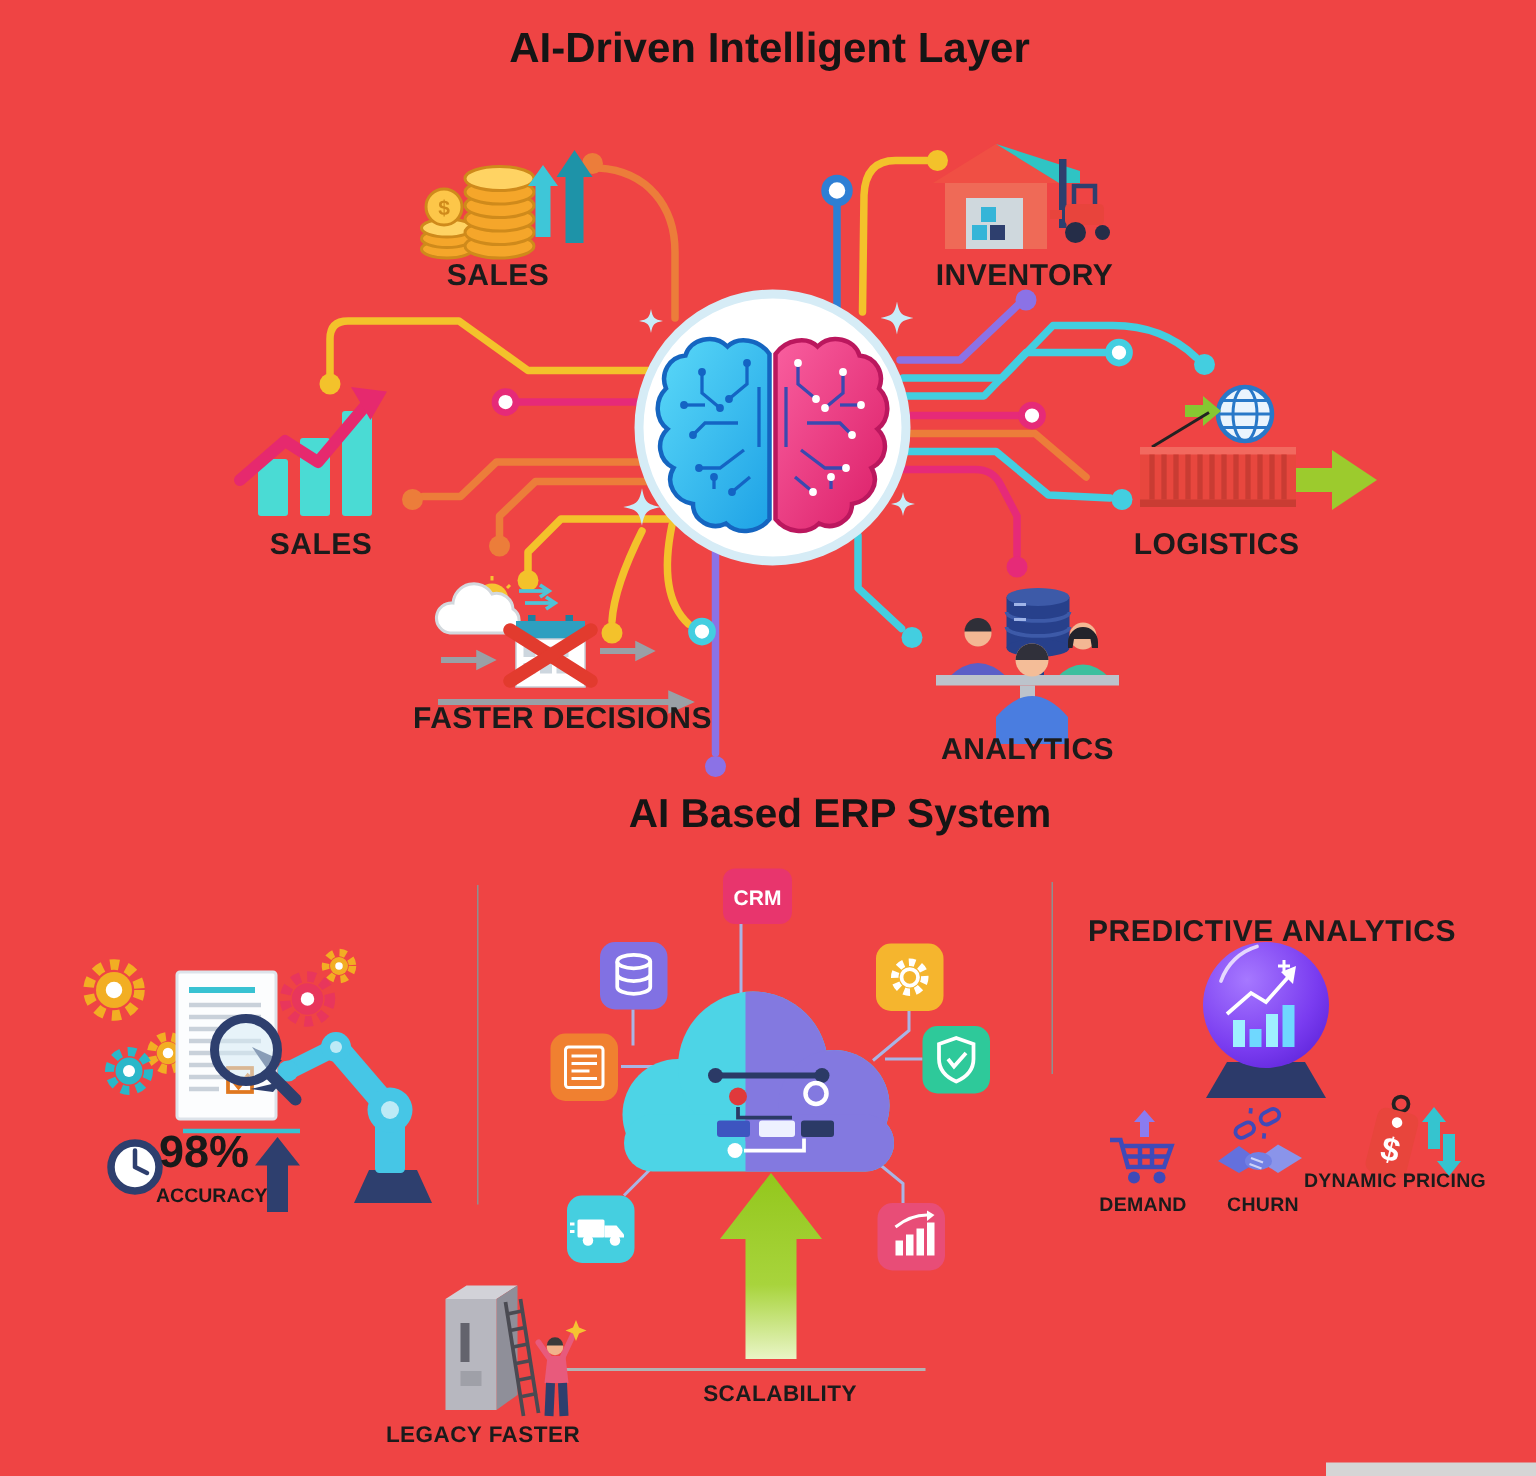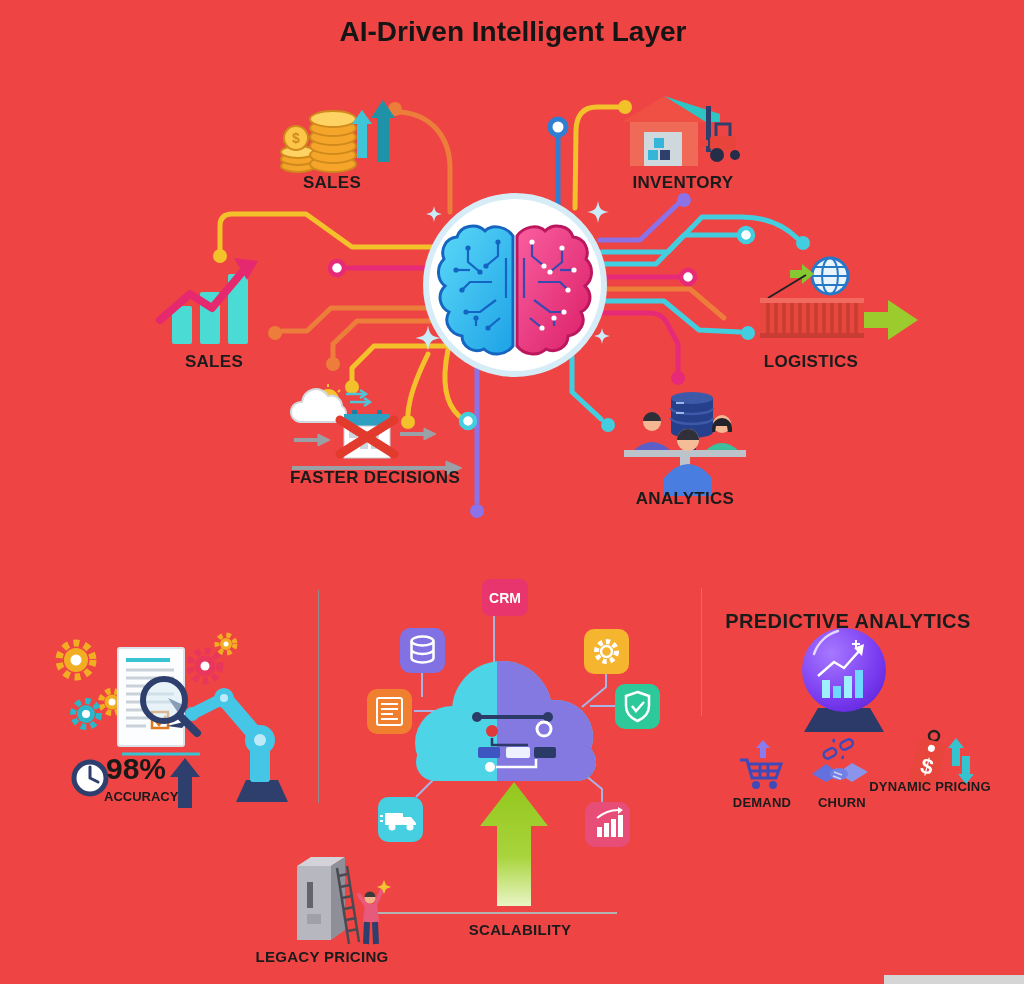--- a/index.html
+++ b/index.html
@@ -1,21 +1,21 @@
 <!DOCTYPE html>
 <html><head>
 <meta charset="utf-8">
 <style>
   html,body{margin:0;padding:0;background:#fff;}
   #canvas{position:relative;width:1024px;height:984px;background:#ef4444;overflow:hidden;
           font-family:Liberation Sans, sans-serif;}
   .abs{position:absolute;}
   svg{overflow:visible;}
   .title{position:absolute;text-align:center;font-weight:700;color:#151515;letter-spacing:0px;}
-  .lbl{position:absolute;text-align:center;font-size:17px;font-weight:600;color:#1b1b1b;letter-spacing:.3px;}
+  .lbl{position:absolute;text-align:center;font-size:20px;font-weight:600;color:#1b1b1b;letter-spacing:.3px;}
   .lbl-sm{position:absolute;text-align:center;font-size:13px;font-weight:600;color:#1b1b1b;letter-spacing:.2px;}
   .heading{position:absolute;text-align:center;font-size:20px;font-weight:600;color:#1b1b1b;letter-spacing:.4px;}
   .crm-box{position:absolute;left:472px;top:579px;width:46px;height:37px;background:#e8356d;border-radius:8px;
            color:#fff;font-size:14px;font-weight:700;display:flex;align-items:center;justify-content:center;margin-left:10px;}
   .erp-box{position:absolute;width:45px;height:45px;border-radius:10px;display:flex;align-items:center;justify-content:center;}
   .divider{position:absolute;width:1px;background:#8f8f8f;}
   .accuracy-value{position:absolute;left:106px;top:752px;width:60px;font-size:30px;font-weight:700;color:#191919;}
   .accuracy-label{position:absolute;left:104px;top:789px;width:90px;font-size:13px;font-weight:600;color:#191919;}
   .scal-line{position:absolute;left:372px;top:912px;width:245px;height:2px;background:#b3b3b3;}
   .logo{position:absolute;left:884px;top:930px;width:140px;height:54px;background:#d5d5d5;
@@ -293,20 +293,21 @@
     <rect x="6" y="60" width="122" height="7" fill="#bcc3cb"></rect>
     <rect x="62" y="67" width="10" height="36" fill="#bcc3cb"></rect>
     <g>
       <circle cx="70" cy="50" r="11" fill="#f4bd98"></circle>
       <path d="M59,50 a11,11 0 0 1 22,0 z" fill="#30303a"></path>
       <path d="M46,88 q24,-28 48,0 l0,18 h-48 z" fill="#4a7de0"></path>
     </g>
   </svg>
   <div class="lbl" style="left:615px;top:489px;width:140px;">ANALYTICS</div>
 
+  <div class="title" style="left:360px;top:527px;width:400px;font-size:27px;">AI Based ERP System</div>
 
   <div class="divider" style="left:318px;top:590px;height:213px;"></div>
   <div class="divider" style="left:701px;top:588px;height:128px;"></div>
 
 
   <svg class="abs" style="left:50px;top:634px;" width="244" height="186" viewBox="0 0 244 186">
 
     <g>
       <circle cx="26" cy="26" r="17" fill="none" stroke="#f2ae23" stroke-width="7" stroke-dasharray="6 5"></circle>
       <circle cx="26" cy="26" r="12" fill="#f2ae23"></circle>
@@ -509,21 +510,21 @@
       <line x1="83" y1="53" x2="76" y2="43" stroke="#e85a7c" stroke-width="4" stroke-linecap="round"></line>
       <line x1="92" y1="53" x2="99" y2="38" stroke="#e85a7c" stroke-width="4" stroke-linecap="round"></line>
       <path d="M101,28 l2,5 5,2 -5,2 -2,5 -2,-5 -5,-2 5,-2 z" fill="#f5c332"></path>
       <circle cx="87" cy="46" r="5.5" fill="#f1b38b"></circle>
       <path d="M81.5,45 a5.5,5.5 0 0 1 11,0 z" fill="#3a3a3a"></path>
       <path d="M82,52 L94,52 L96,70 L80,70 Z" fill="#e85a7c"></path>
       <line x1="84" y1="70" x2="83" y2="92" stroke="#2e3f6e" stroke-width="6"></line>
       <line x1="92" y1="70" x2="93" y2="92" stroke="#2e3f6e" stroke-width="6"></line>
     </g>
   </svg>
-  <div class="lbl" style="left:242px;top:948px;width:160px;font-size:15px;">LEGACY PRICING</div>
+  <div class="lbl" style="left:242px;top:948px;width:160px;font-size:15px;">LEGACY FASTER</div>
 
   <div class="heading" style="left:708px;top:590px;width:280px;margin-top:20px;">PREDICTIVE ANALYTICS</div>
 
   <svg class="abs" style="left:792px;top:620px;" width="104" height="114" viewBox="0 0 104 114">
     <defs>
       <radialGradient id="gBall" cx="0.35" cy="0.3" r="0.85">
         <stop offset="0" stop-color="#a678ff"></stop>
           <stop offset="0.65" stop-color="#7a3cf0"></stop>
           <stop offset="1" stop-color="#5c22d8"></stop>
       </radialGradient>

